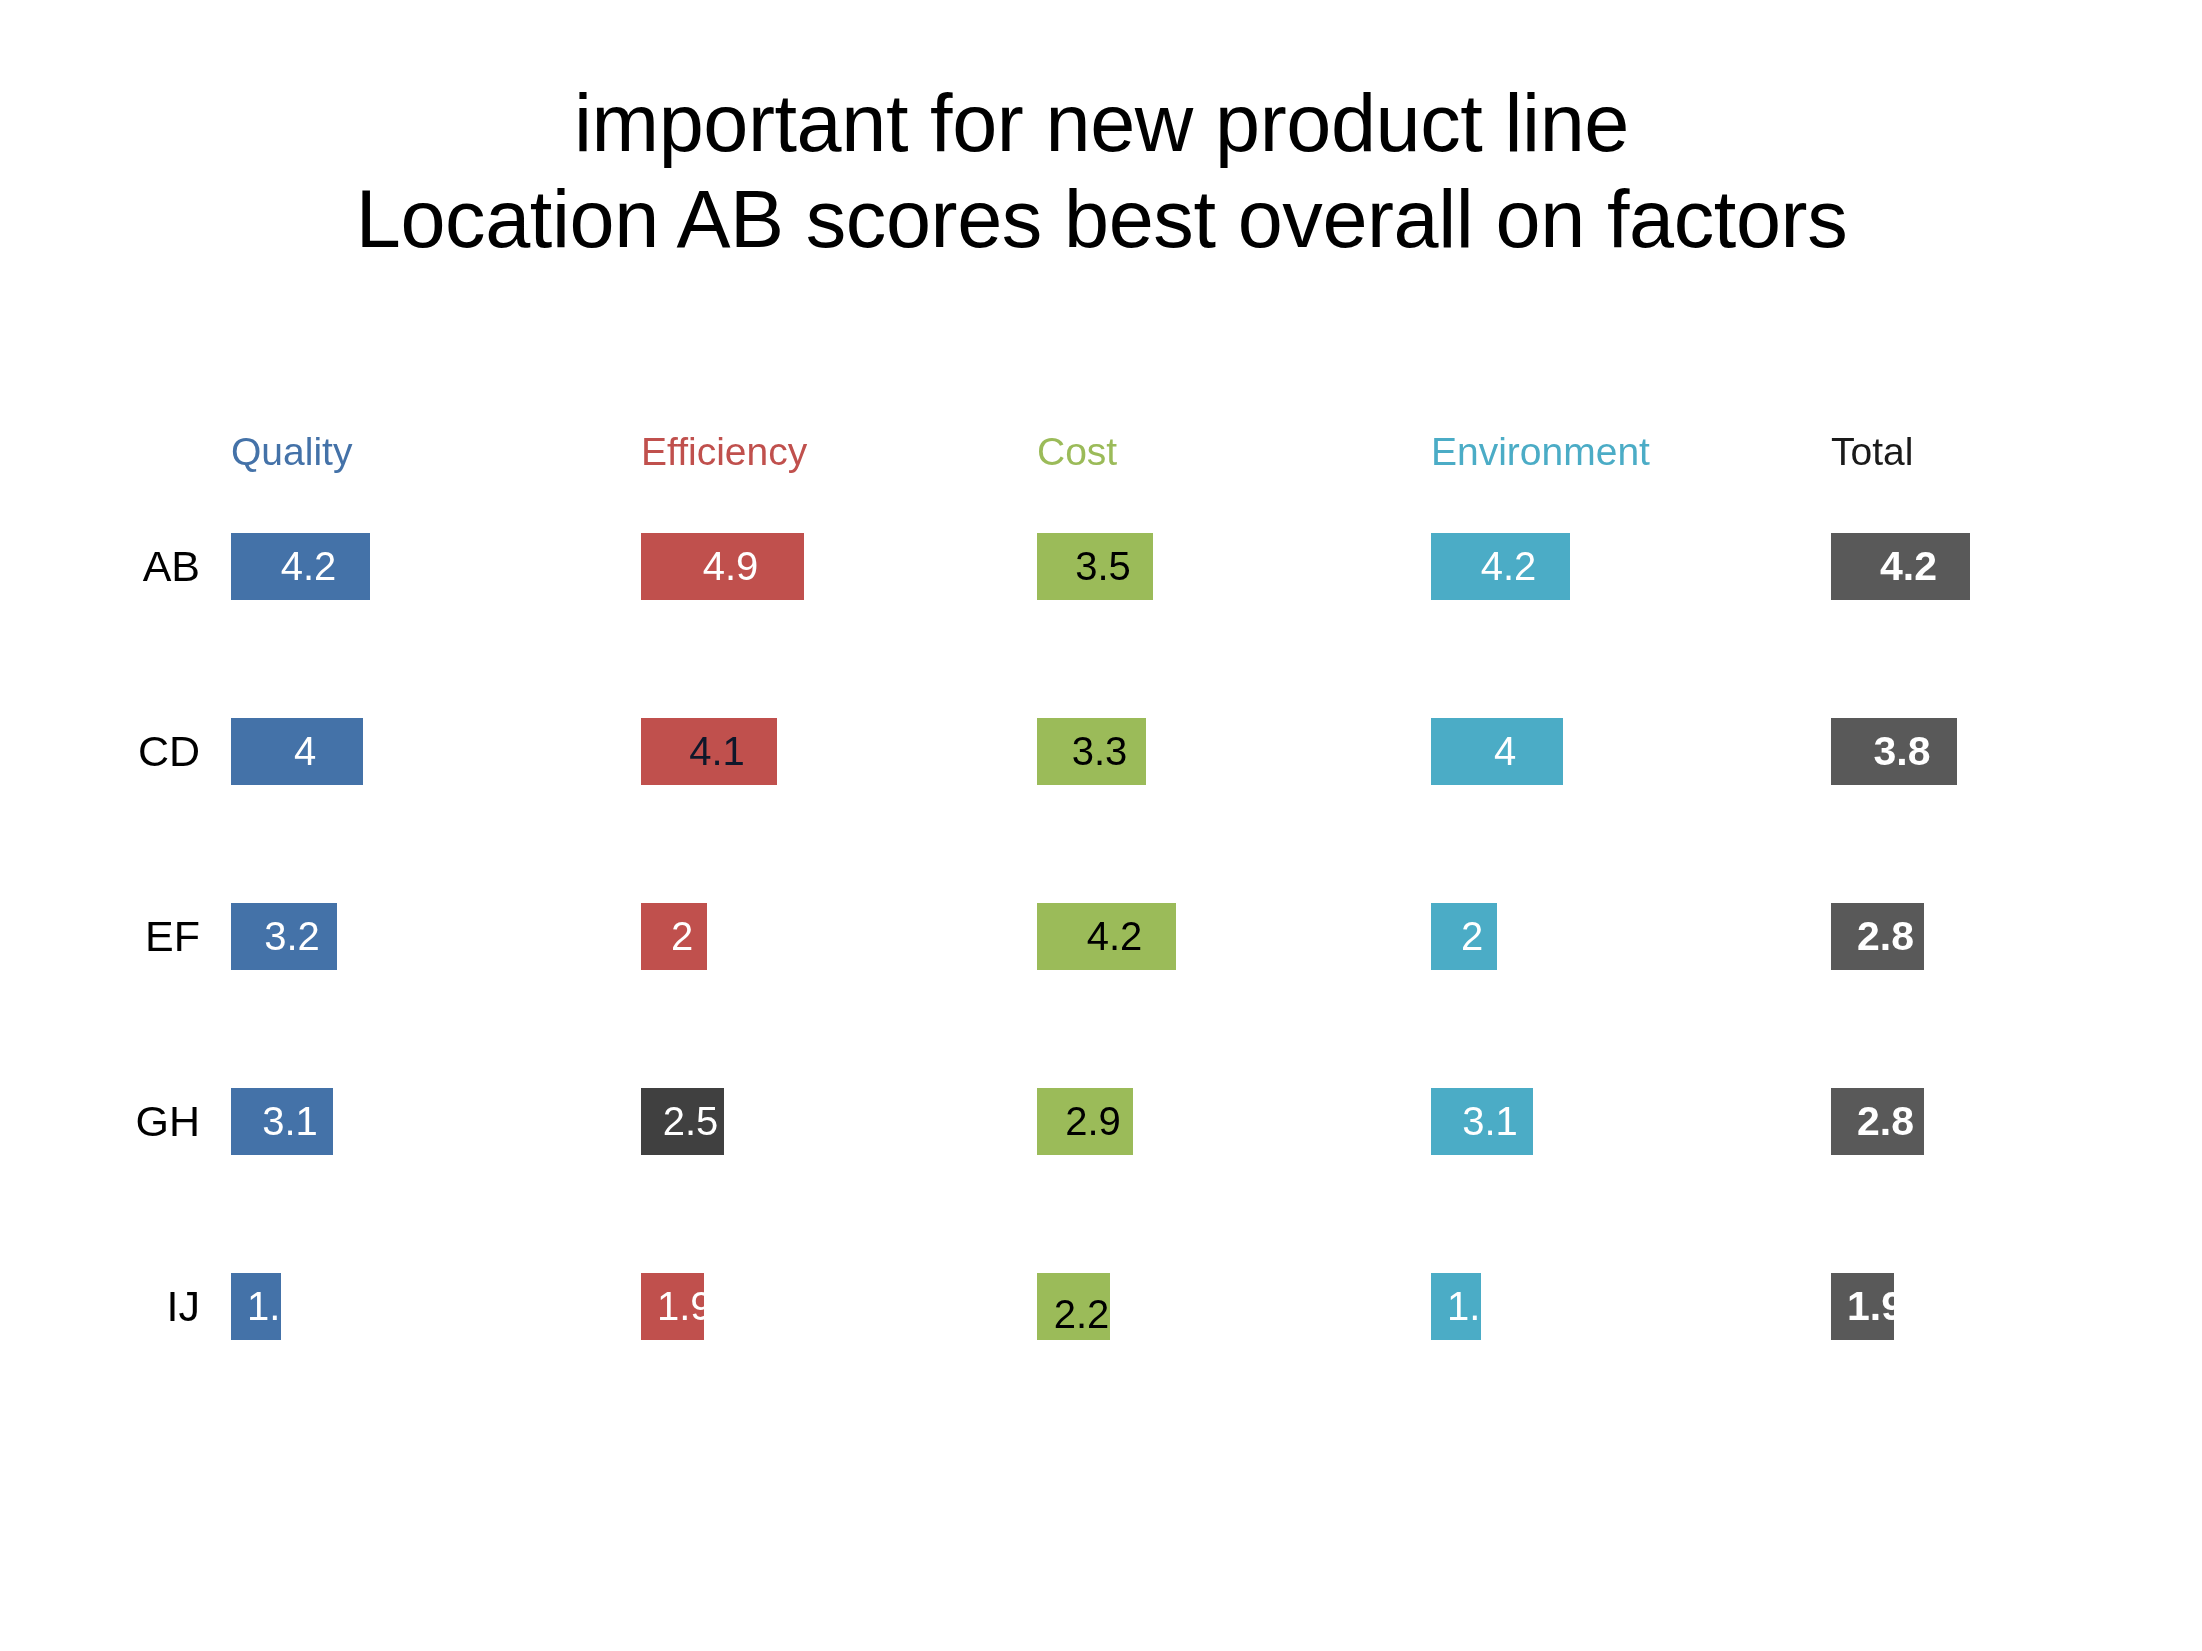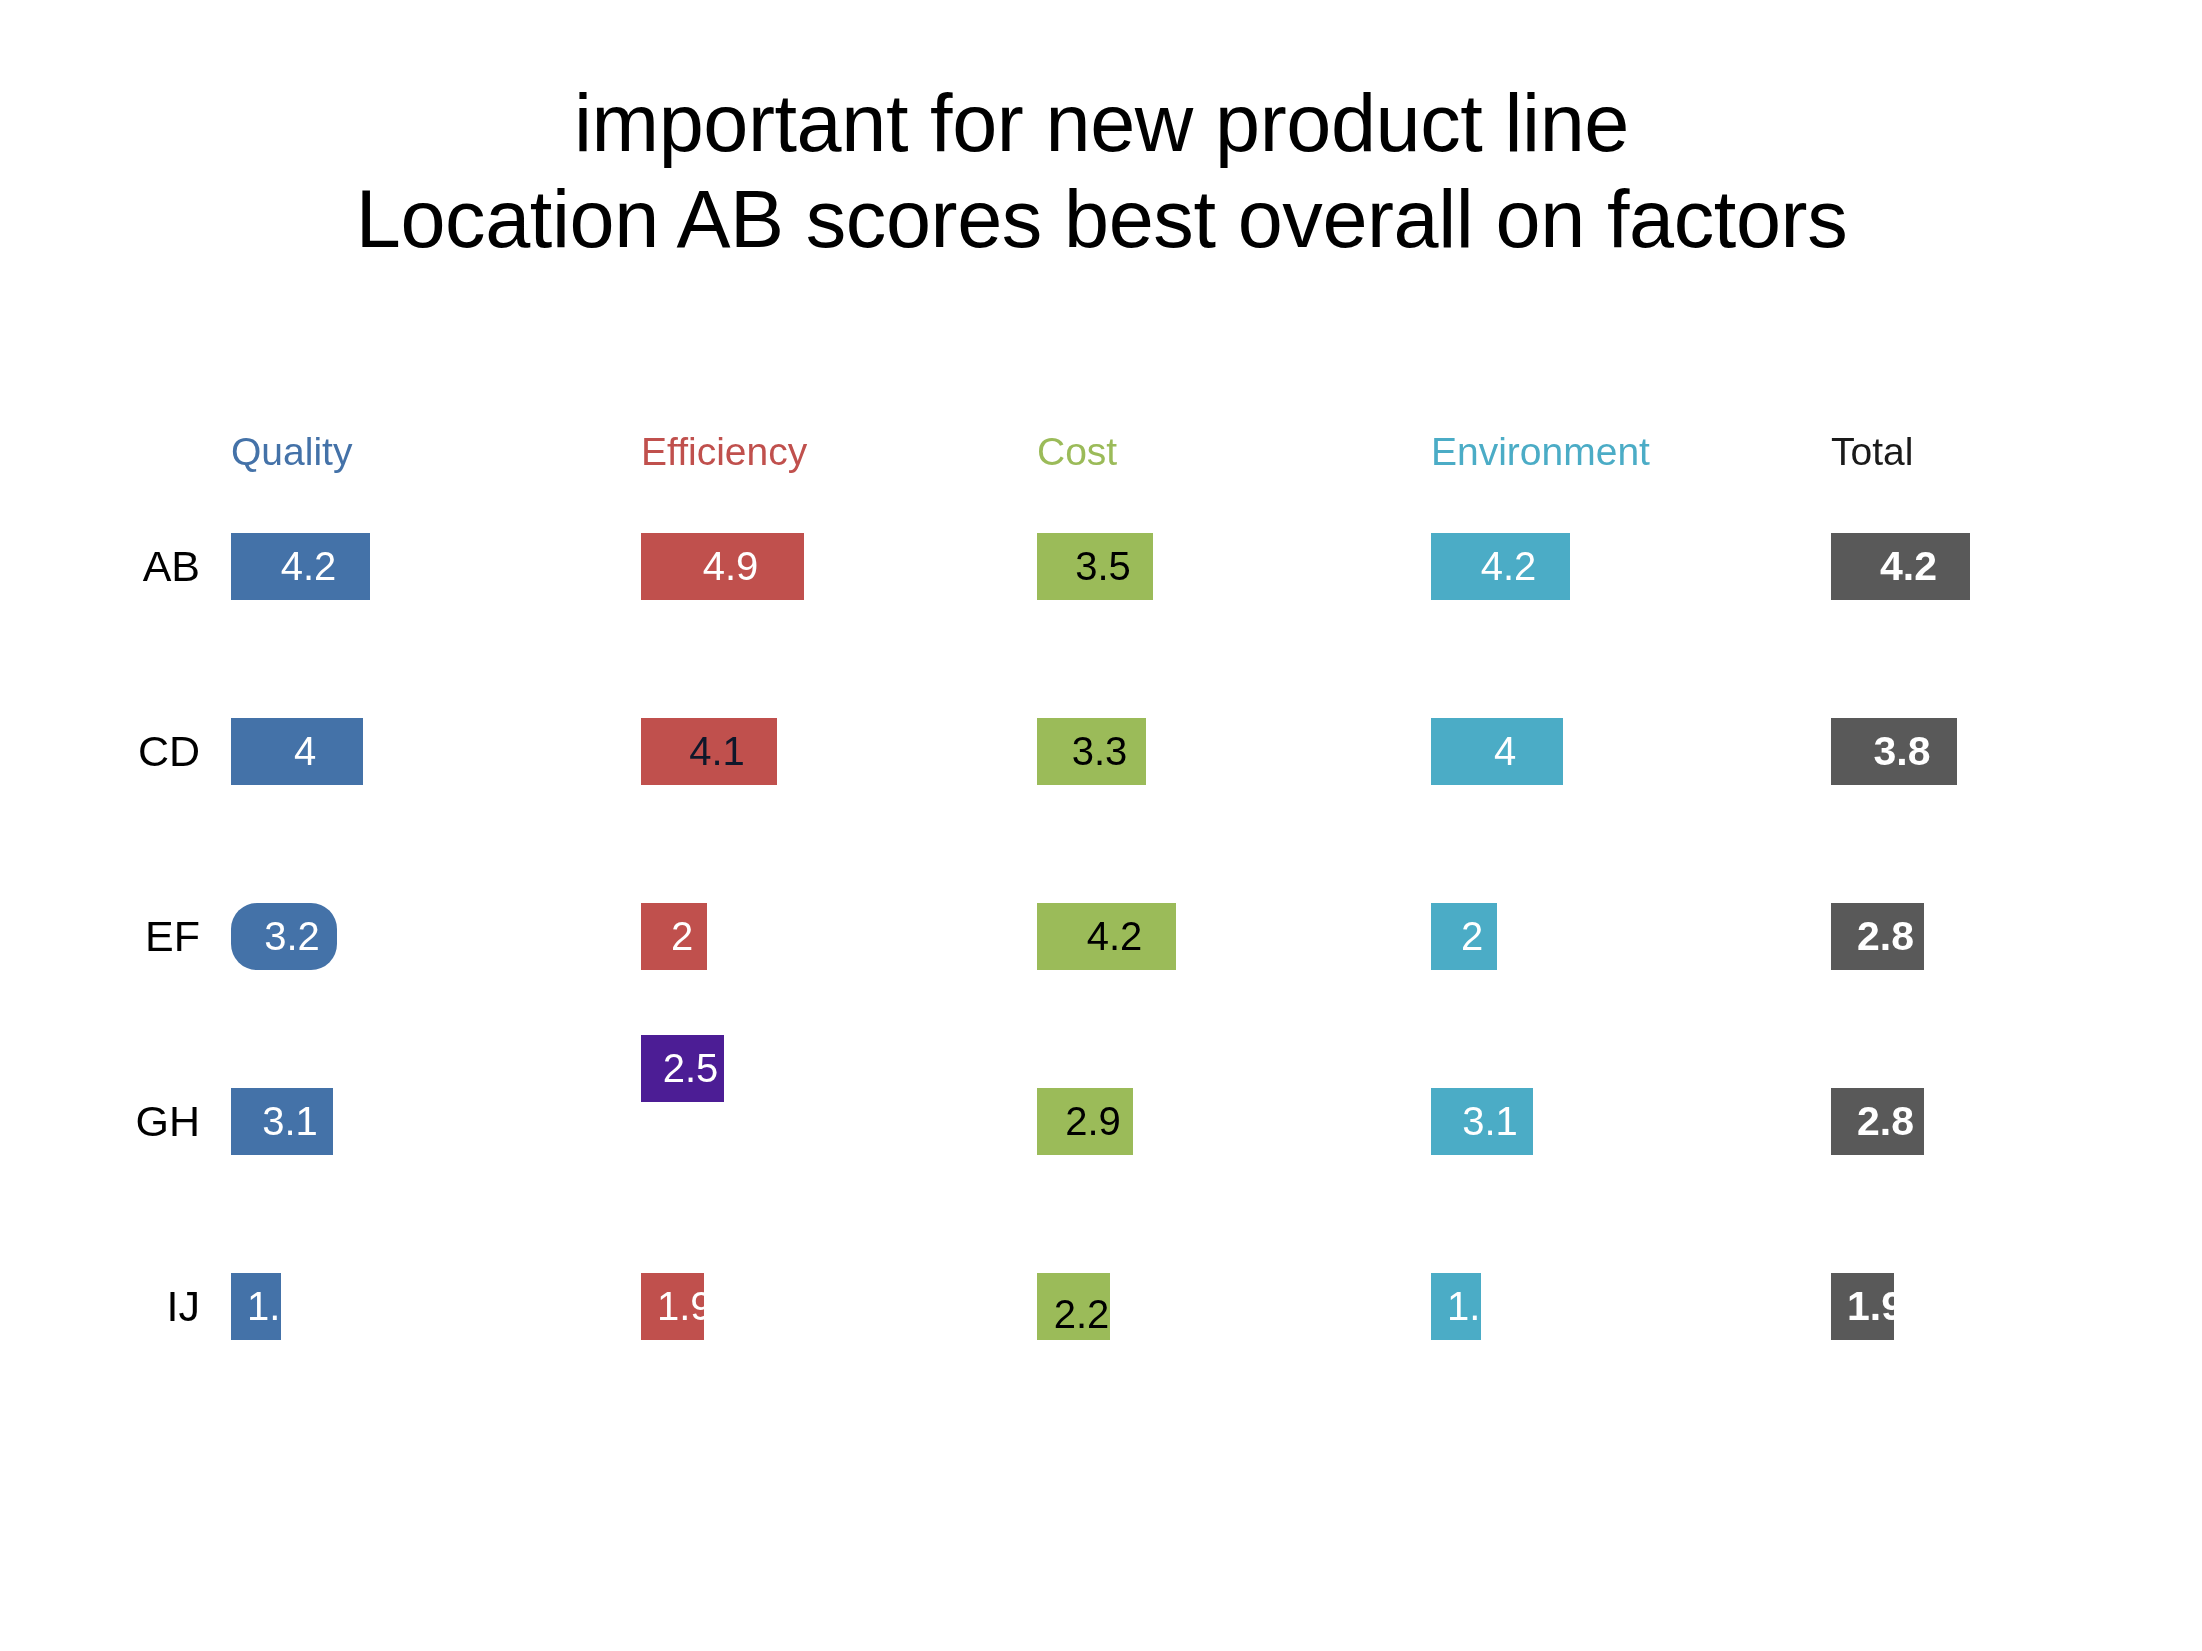--- a/index.html
+++ b/index.html
@@ -98,40 +98,40 @@
     <div class="row-label" style="top: 903px; left: 0px; width: 200px;">EF</div>
     <div class="row-label" style="top: 1088px; left: 0px; width: 200px;">GH</div>
     <div class="row-label" style="top: 1273px; left: 0px; width: 200px;">IJ</div>
     <div class="col-header" style="left: 231px; top: 430px; color: rgb(68, 114, 168);">Quality</div>
     <div class="bar" style="left: 231px; top: 533px; width: 139px; background-color: rgb(68, 114, 168);">
       <span class="bar-value" style="color: rgb(255, 255, 255);">4.2</span>
     </div>
     <div class="bar" style="left: 231px; top: 718px; width: 132px; background-color: rgb(68, 114, 168);">
       <span class="bar-value" style="color: rgb(255, 255, 255);">4</span>
     </div>
-    <div class="bar" style="left: 231px; top: 903px; width: 106px; background-color: rgb(68, 114, 168); border-radius: 26px;">
+    <div class="bar" style="left: 231px; top: 903px; width: 106px; background-color: rgb(68, 114, 168);">
       <span class="bar-value" style="color: rgb(255, 255, 255);">3.2</span>
     </div>
     <div class="bar" style="left: 231px; top: 1088px; width: 102px; background-color: rgb(68, 114, 168);">
       <span class="bar-value" style="color: rgb(255, 255, 255);">3.1</span>
     </div>
     <div class="bar" style="left: 231px; top: 1273px; width: 50px; background-color: rgb(68, 114, 168);">
       <span class="bar-value" style="color: rgb(255, 255, 255);">1.5</span>
     </div>
     <div class="col-header" style="left: 641px; top: 430px; color: rgb(192, 80, 77);">Efficiency</div>
     <div class="bar" style="left: 641px; top: 533px; width: 163px; background-color: rgb(192, 80, 77);">
       <span class="bar-value" style="color: rgb(255, 255, 255);">4.9</span>
     </div>
     <div class="bar" style="left: 641px; top: 718px; width: 136px; background-color: rgb(192, 80, 77);">
       <span class="bar-value" style="color: #0f172a;">4.1</span>
     </div>
     <div class="bar" style="left: 641px; top: 903px; width: 66px; background-color: rgb(192, 80, 77);">
       <span class="bar-value" style="color: rgb(255, 255, 255);">2</span>
     </div>
-    <div class="bar" style="left: 641px; top: 1035px; width: 83px; background-color: #4c1d95;">
+    <div class="bar" style="left: 641px; top: 1088px; width: 83px; background-color: #404040;">
       <span class="bar-value" style="color: rgb(255, 255, 255);">2.5</span>
     </div>
     <div class="bar" style="left: 641px; top: 1273px; width: 63px; background-color: rgb(192, 80, 77);">
       <span class="bar-value" style="color: rgb(255, 255, 255);">1.9</span>
     </div>
     <div class="col-header" style="left: 1037px; top: 430px; color: rgb(155, 187, 89);">Cost</div>
     <div class="bar" style="left: 1037px; top: 533px; width: 116px; background-color: rgb(155, 187, 89);">
       <span class="bar-value" style="color: rgb(0, 0, 0);">3.5</span>
     </div>
     <div class="bar" style="left: 1037px; top: 718px; width: 109px; background-color: rgb(155, 187, 89);">

